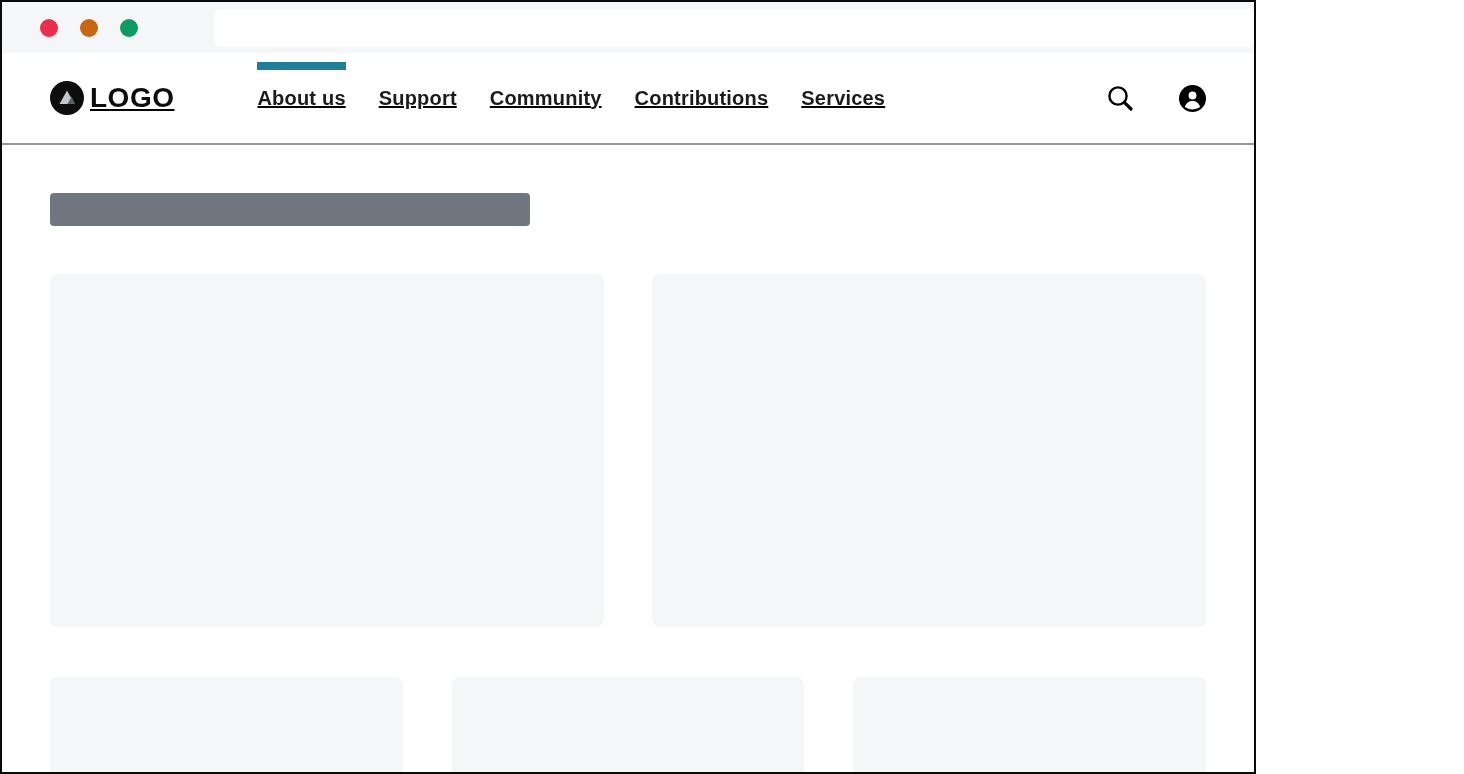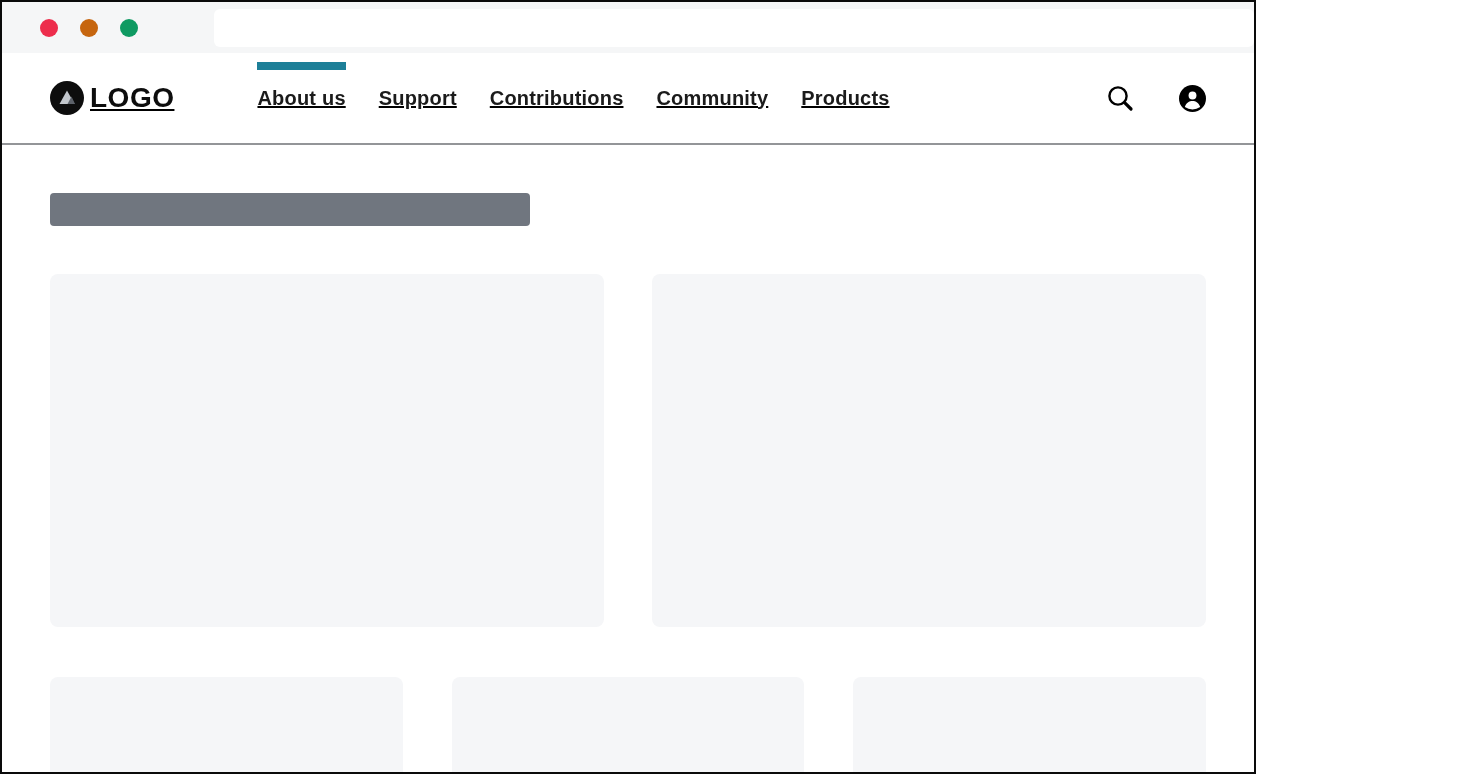--- a/index.html
+++ b/index.html
@@ -86,23 +86,23 @@
           <polygon points="9.5,23 17,9.5 24.5,23" fill="#c3c7cd"></polygon>
           <polygon points="17.5,23 21.5,15.5 25,23" fill="#5d626a"></polygon>
         </svg>
       </span>
       <span class="logo-text">LOGO</span>
     </div>
 
     <div class="nav-items">
       <a class="nav-item active">About us</a>
       <a class="nav-item">Support</a>
+      <a class="nav-item">Community</a>
       <a class="nav-item">Contributions</a>
-      <a class="nav-item">Community</a>
-      <a class="nav-item">Products</a>
+      <a class="nav-item">Services</a>
     </div>
 
     <div class="nav-icons">
       <button class="icon-btn">
         <span style="display:flex;">
           <svg width="30" height="30" viewBox="0 0 30 30" fill="none" stroke="#000000" stroke-width="2.4">
             <circle cx="13" cy="13" r="8.6"></circle>
             <line x1="19.6" y1="19.6" x2="26" y2="26" stroke-width="3.2" stroke-linecap="round"></line>
           </svg>
         </span>

